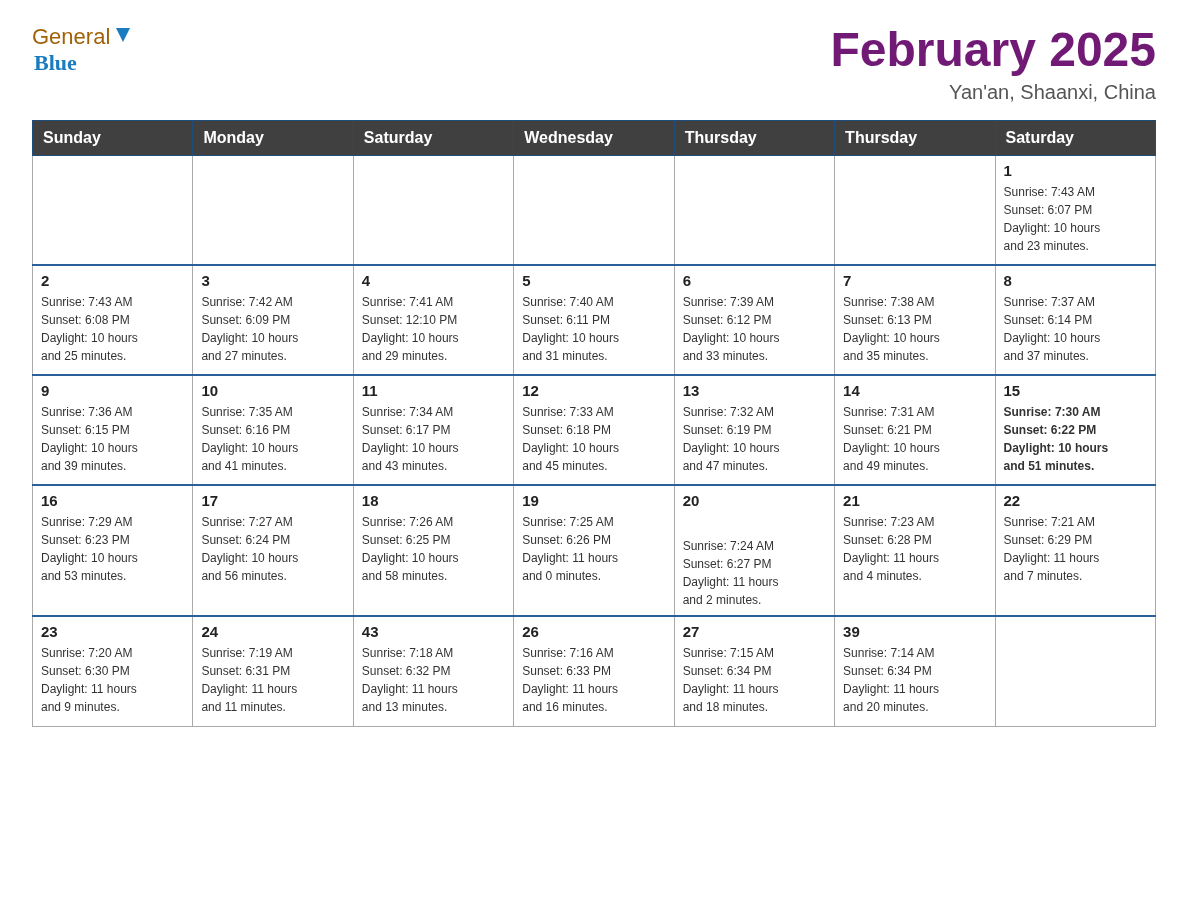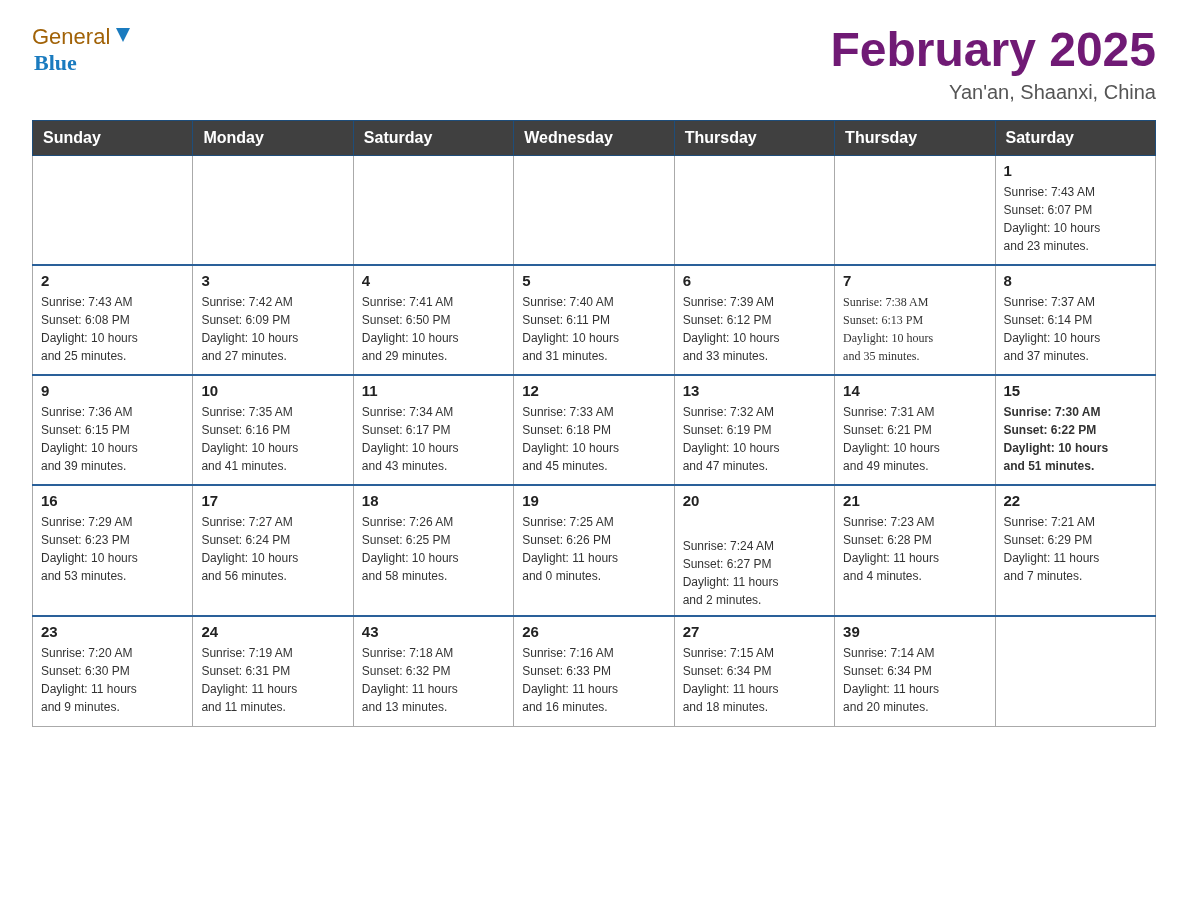--- a/index.html
+++ b/index.html
@@ -158,41 +158,41 @@
         <td>
           <span class="day-number">3</span>
           <div class="day-info" style="white-space: pre-line;">Sunrise: 7:42 AM
 Sunset: 6:09 PM
 Daylight: 10 hours
 and 27 minutes.</div>
         </td>
         <td>
           <span class="day-number">4</span>
           <div class="day-info" style="white-space: pre-line;">Sunrise: 7:41 AM
-Sunset: 6:50 PM
+Sunset: 12:10 PM
 Daylight: 10 hours
 and 29 minutes.</div>
         </td>
         <td>
           <span class="day-number">5</span>
           <div class="day-info" style="white-space: pre-line;">Sunrise: 7:40 AM
 Sunset: 6:11 PM
 Daylight: 10 hours
 and 31 minutes.</div>
         </td>
         <td>
           <span class="day-number">6</span>
           <div class="day-info" style="white-space: pre-line;">Sunrise: 7:39 AM
 Sunset: 6:12 PM
 Daylight: 10 hours
 and 33 minutes.</div>
         </td>
         <td>
           <span class="day-number">7</span>
-          <div class="day-info" style="white-space: pre-line; font-family: Liberation Serif, serif;">Sunrise: 7:38 AM
+          <div class="day-info" style="white-space: pre-line;">Sunrise: 7:38 AM
 Sunset: 6:13 PM
 Daylight: 10 hours
 and 35 minutes.</div>
         </td>
         <td>
           <span class="day-number">8</span>
           <div class="day-info" style="white-space: pre-line;">Sunrise: 7:37 AM
 Sunset: 6:14 PM
 Daylight: 10 hours
 and 37 minutes.</div>

